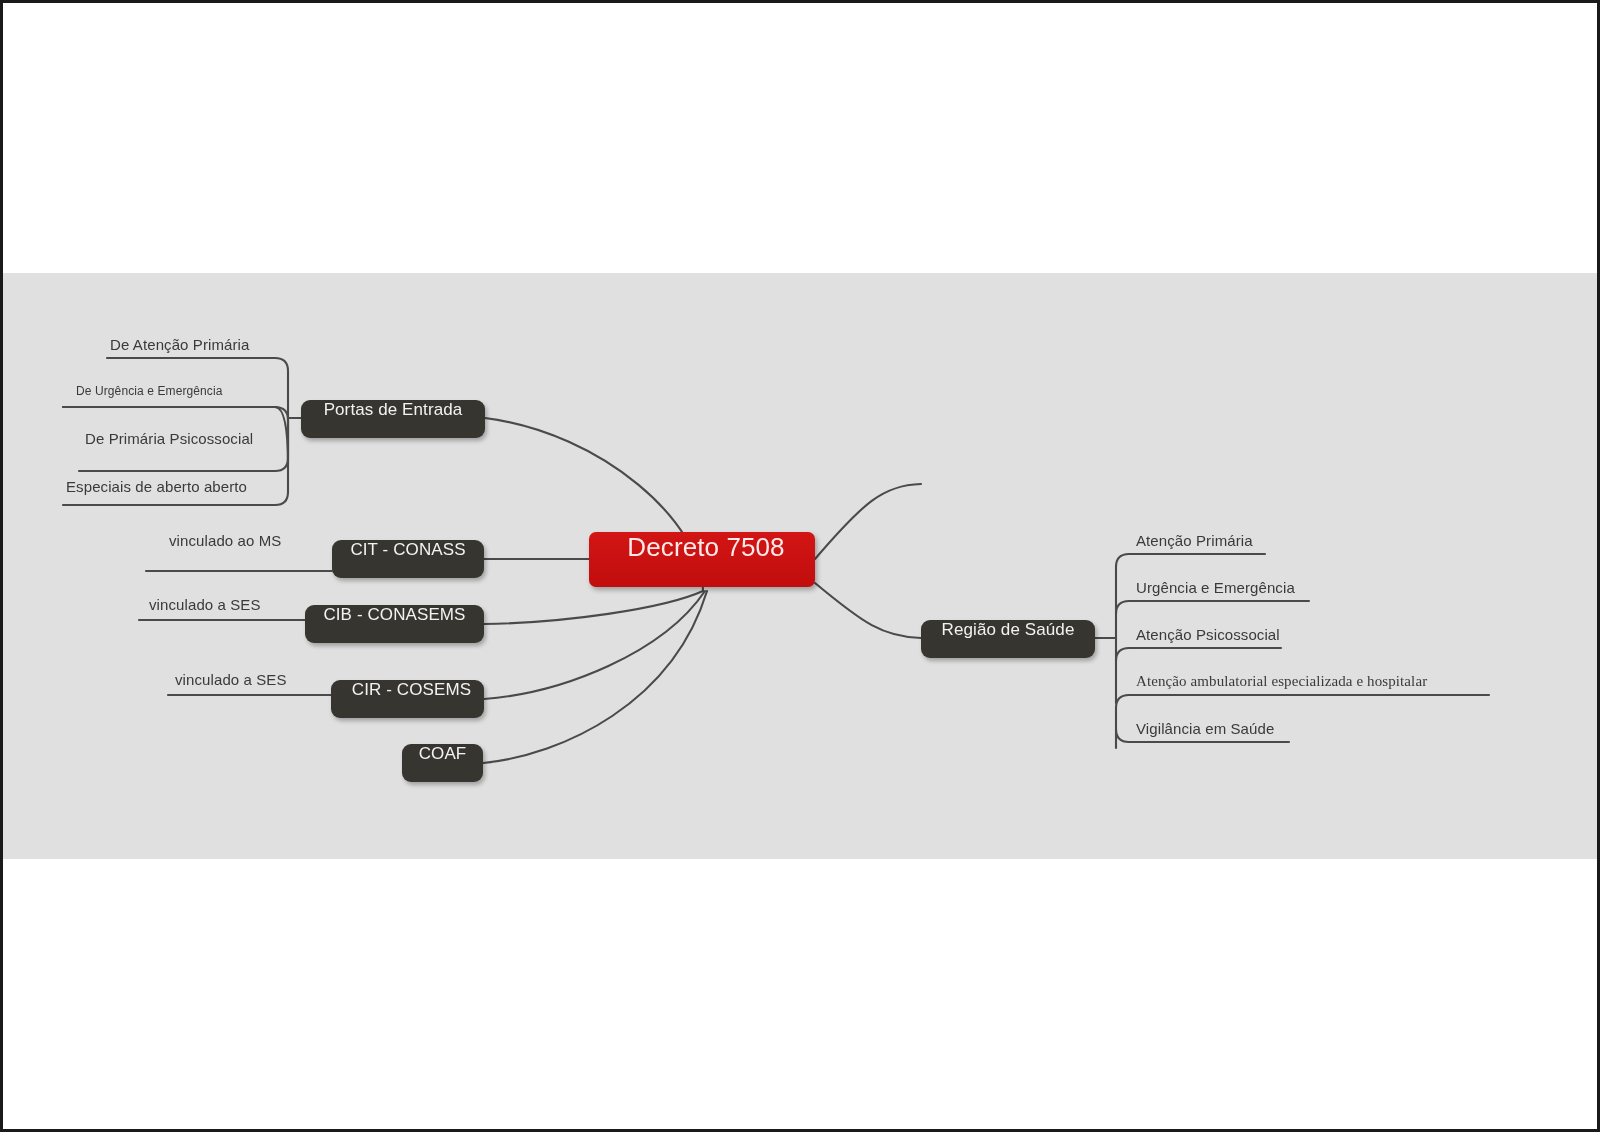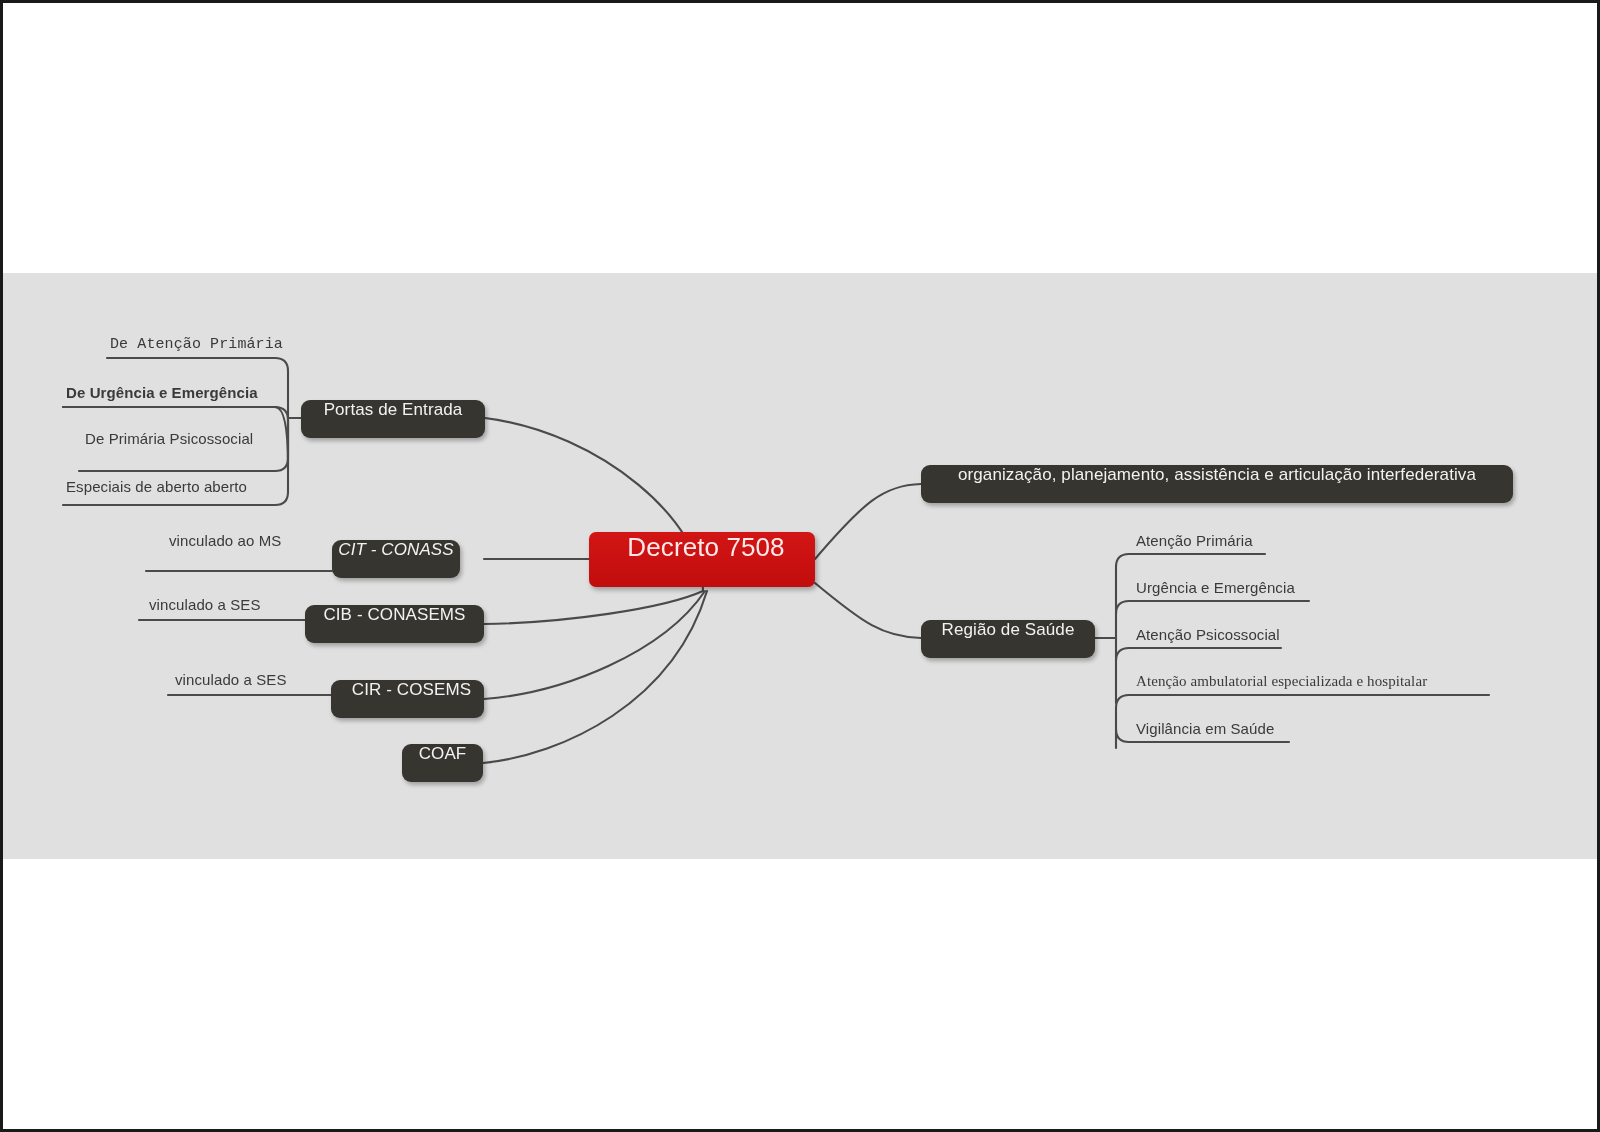--- a/index.html
+++ b/index.html
@@ -113,34 +113,34 @@
   </svg>
 
   <div class="node root" style="left:586px; top:529px; width:226px; height:55px; font-size:26px;">
     <span>Decreto 7508</span>
   </div>
 
   <div class="node" style="left:298px; top:397px; width:184px; height:38px; font-size:17px;">
     <span>Portas de Entrada</span>
   </div>
 
-  <div class="leaf" style="left:107px; top:333px; font-size:15px;font-family:Liberation Mono, monospace;">
+  <div class="leaf" style="left:107px; top:333px; font-size:15px;">
     <span>De Atenção Primária</span>
   </div>
-  <div class="leaf" style="left:63px; top:381px; font-size:15px;font-weight:bold;">
+  <div class="leaf" style="left:73px; top:381px; font-size:12px;">
     <span>De Urgência e Emergência</span>
   </div>
   <div class="leaf" style="left:82px; top:427px; font-size:15px;">
     <span>De Primária Psicossocial</span>
   </div>
   <div class="leaf" style="left:63px; top:475px; font-size:15px;">
     <span>Especiais de aberto aberto</span>
   </div>
 
-  <div class="node" style="left:329px; top:537px; width:128px; height:38px; font-size:17px;font-style:italic;">
+  <div class="node" style="left:329px; top:537px; width:152px; height:38px; font-size:17px;">
     <span>CIT - CONASS</span>
   </div>
   <div class="leaf" style="left:166px; top:529px; font-size:15px;">
     <span>vinculado ao MS</span>
   </div>
 
   <div class="node" style="left:302px; top:602px; width:179px; height:38px; font-size:17px;">
     <span>CIB - CONASEMS</span>
   </div>
   <div class="leaf" style="left:146px; top:593px; font-size:15px;">
@@ -151,23 +151,20 @@
     <span>CIR - COSEMS</span>
   </div>
   <div class="leaf" style="left:172px; top:668px; font-size:15px;">
     <span>vinculado a SES</span>
   </div>
 
   <div class="node" style="left:399px; top:741px; width:81px; height:38px; font-size:17px;">
     <span>COAF</span>
   </div>
 
-  <div class="node" style="left:918px; top:462px; width:592px; height:38px; font-size:17px;">
-    <span>organização, planejamento, assistência e articulação interfederativa</span>
-  </div>
 
   <div class="node" style="left:918px; top:617px; width:174px; height:38px; font-size:17px;">
     <span>Região de Saúde</span>
   </div>
 
   <div class="leaf" style="left:1133px; top:529px; font-size:15px;">
     <span>Atenção Primária</span>
   </div>
   <div class="leaf" style="left:1133px; top:576px; font-size:15px;">
     <span>Urgência e Emergência</span>

